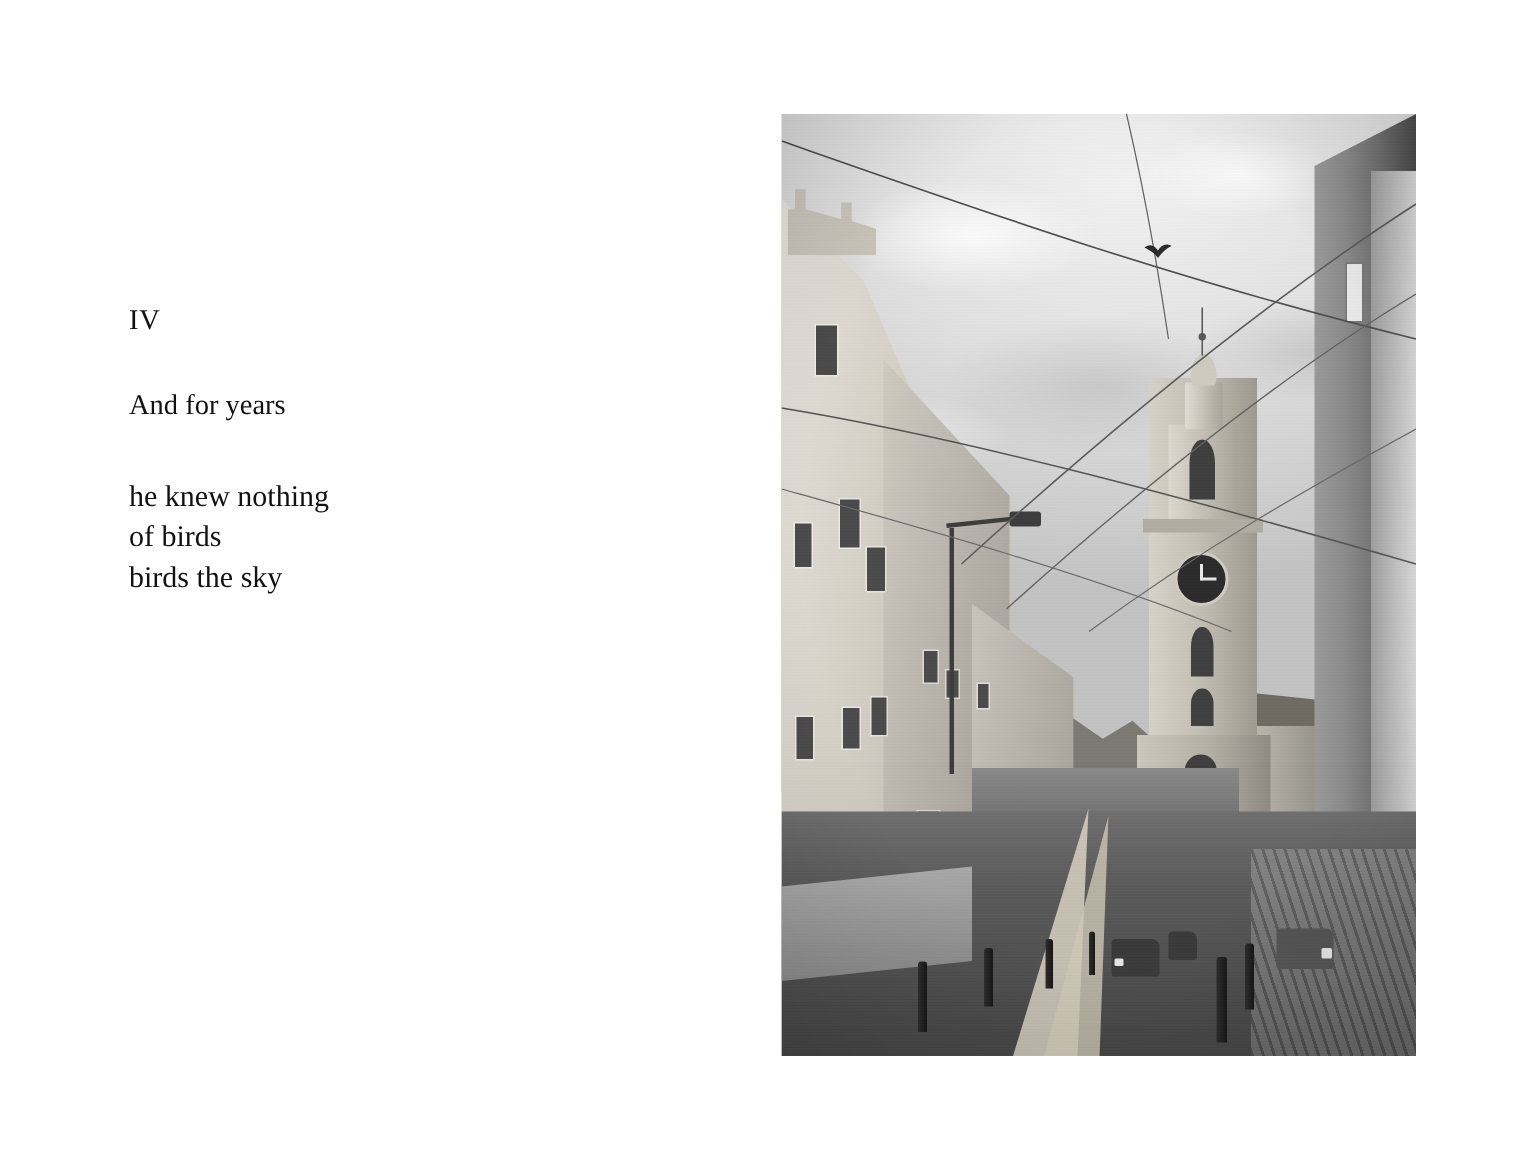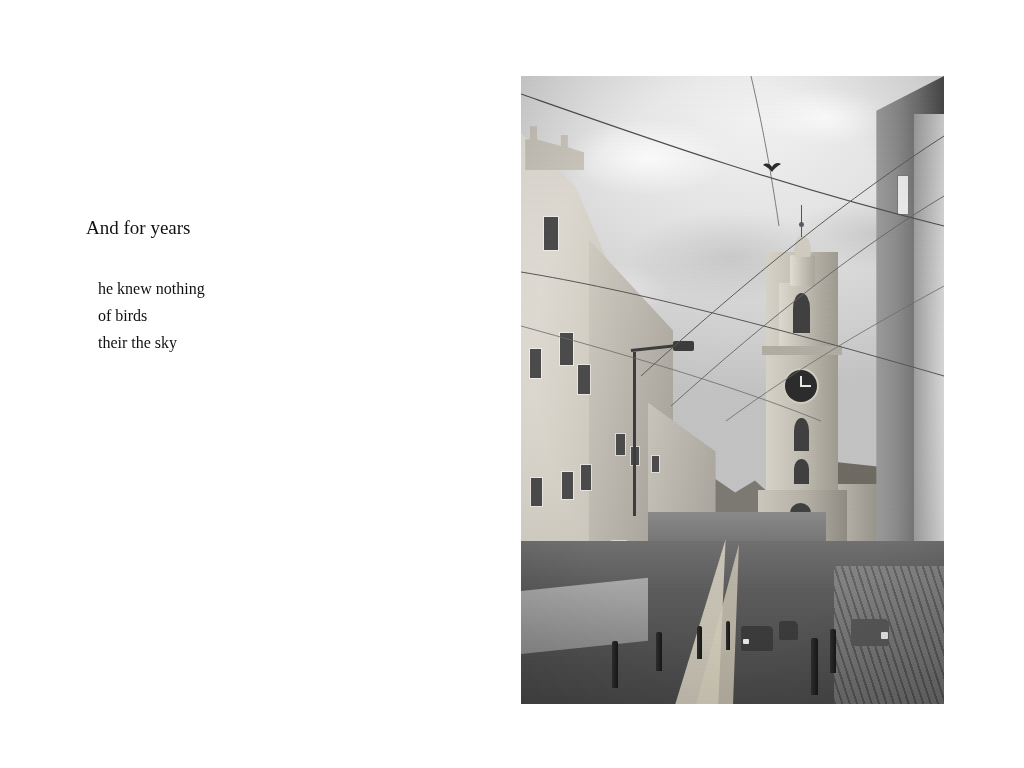--- a/index.html
+++ b/index.html
@@ -33,23 +33,23 @@
     line-height: 1.0;
     letter-spacing: 0.5px;
     margin: 0 0 38px 0;
   }
   .poem-stanza-one {
     font-size: 19px;
     line-height: 1.0;
     margin: 14px 0 38px 0;
   }
   .poem-stanza-two {
-    font-size: 16px;
+    font-size: 20px;
     line-height: 27px;
-    margin: 12px;
+    margin: 0;
   }
   .poem-line {
     display: block;
     white-space: pre;
   }
 
   
   .photo-frame {
     position: absolute;
     left: 521px;
@@ -369,25 +369,26 @@
       repeating-linear-gradient(0deg, rgba(255,255,255,0.02) 0 1px, rgba(0,0,0,0.02) 1px 2px);
     opacity: 0.6;
   }
 </style>
 </head>
 <body>
 
 <div class="page">
 
   <div class="poem">
+    <div class="poem-numeral">IV</div>
     <div class="poem-stanza-one">And for years</div>
     <div class="poem-stanza-two">
       <span class="poem-line">he knew nothing</span>
       <span class="poem-line">of birds</span>
-      <span class="poem-line">their the sky</span>
+      <span class="poem-line">birds the sky</span>
     </div>
   </div>
 
   <div class="photo-frame">
     <div class="photo">
 
       <div class="sky"></div>
       <div class="clouds"></div>
 
       <div class="hill"></div>

